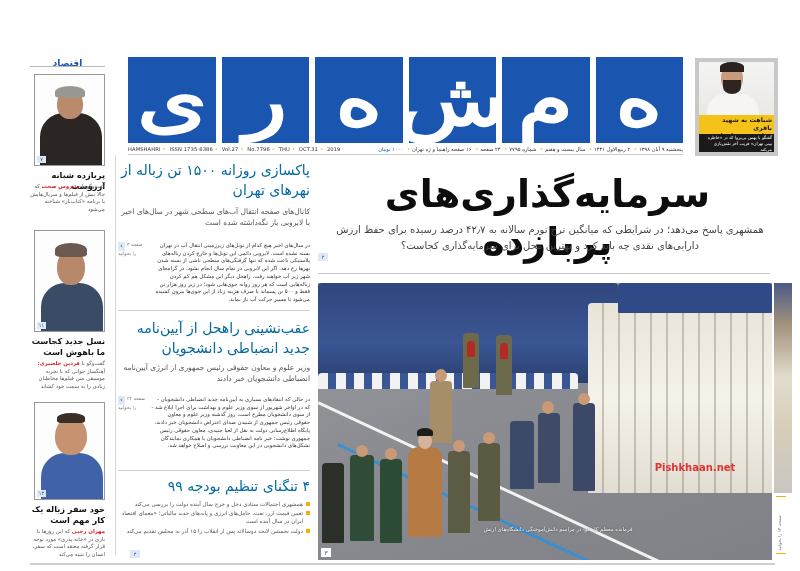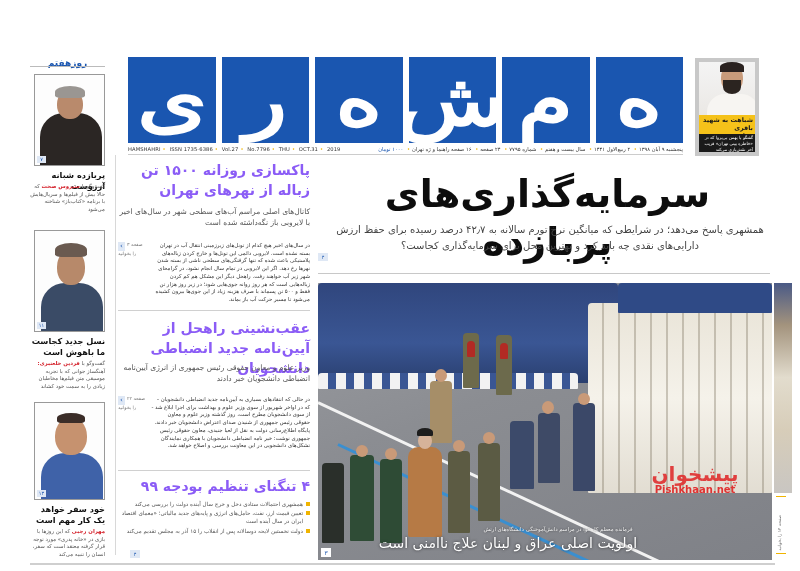--- a/index.html
+++ b/index.html
@@ -14,21 +14,21 @@
   .masthead { left: 128px; top: 57px; width: 555px; height: 86px; display: flex; flex-direction: row-reverse; gap: 6px; }
   .mast-block { flex: 1; background: #1a56b0; position: relative; overflow: hidden; display: flex; align-items: center; justify-content: center; }
   .mast-block .glyph { color: #ffffff; font-family: "DejaVu Serif", serif; font-weight: bold; font-size: 72px; line-height: 1; transform: scaleX(1.25); }
   .mast-info { left: 128px; top: 143px; width: 555px; height: 12px; border-bottom: 1px solid #cccccc; display: flex; justify-content: space-between; align-items: center; font-size: 5.2px; color: #333; }
   .mast-info .en { letter-spacing: 0.1px; }
   .mast-info .fa { direction: rtl; }
   .mast-info .sep { color: #f0b400; padding: 0 2px; }
   .mast-info .price { color: #1a56b0; }
 
   
-  .inset { left: 695px; top: 58px; width: 64px; height: 98px; border: 4px solid #c8c8c8; background: #f2f2f2; overflow: hidden; }
+  .inset { left: 695px; top: 58px; width: 83px; height: 98px; border: 4px solid #c8c8c8; background: #f2f2f2; overflow: hidden; }
   .inset-photo { position: absolute; left: 0; top: 0; width: 100%; height: 62px; background: linear-gradient(180deg,#f4f4f4 0%, #e9e6e2 100%); }
   .inset-head { position: absolute; left: 22px; top: 2px; width: 22px; height: 28px; border-radius: 50% 50% 45% 45%; background: #c89b7b; }
   .inset-hair { position: absolute; left: 21px; top: 0px; width: 24px; height: 10px; border-radius: 50% 50% 0 0; background: #2a2220; }
   .inset-beard { position: absolute; left: 24px; top: 18px; width: 18px; height: 14px; border-radius: 0 0 50% 50%; background: #2b2420; }
   .inset-body { position: absolute; left: 8px; top: 32px; width: 52px; height: 32px; border-radius: 18px 18px 0 0; background: #f7f5f2; }
   .inset-title { position: absolute; left: 0; right: 0; top: 53px; background: #f5c21a; font-size: 6.4px; font-weight: bold; line-height: 8px; padding: 1px 2px; color: #1a1a1a; }
   .inset-title .red { color: #d4202a; }
   .inset-sub { position: absolute; left: 0; right: 0; top: 72px; background: #1a1a1a; color: #ffffff; font-size: 4.3px; line-height: 6px; padding: 1px 2px; }
 
   
@@ -41,21 +41,21 @@
   .p-body { position: absolute; border-radius: 24px 24px 0 0; }
   .page-badge { position: absolute; left: 2px; bottom: 2px; width: 9px; height: 7px; background: #dfe8f5; color: #1a56b0; font-size: 5px; text-align: center; line-height: 7px; }
   .left-title { position: absolute; left: 0; width: 75px; font-weight: bold; font-size: 8.2px; line-height: 11px; color: #111; }
   .left-body { position: absolute; left: 0; width: 75px; font-size: 5.4px; line-height: 7.6px; color: #555; }
   .left-body .hl { color: #d4202a; font-weight: bold; }
 
   .vsep { left: 115px; top: 155px; width: 1px; height: 400px; background: #d8d8d8; }
 
   
   .midcol { left: 118px; top: 158px; width: 192px; }
-  .mid-title { position: absolute; left: 0; width: 192px; font-weight: bold; font-size: 14px; line-height: 20px; color: #8b5cf6; }
+  .mid-title { position: absolute; left: 0; width: 192px; font-weight: normal; font-size: 14px; line-height: 20px; color: #0369a1; }
   .mid-lede { position: absolute; left: 0; width: 192px; font-size: 7.5px; line-height: 11px; color: #555; }
   .mid-body { position: absolute; left: 0; width: 192px; font-size: 5.4px; line-height: 7.7px; color: #333; }
   .pageref { position: absolute; left: 0; width: 28px; height: 12px; font-size: 4.6px; color: #777; line-height: 6px; }
   .pageref .chev { display: inline-block; width: 7px; height: 9px; background: #dfe8f5; color: #1a56b0; font-size: 7px; line-height: 9px; text-align: center; vertical-align: top; margin-right: 2px; }
   .hrule { position: absolute; left: 0; width: 192px; height: 1px; background: #d0d0d0; }
   .bullet-list { position: absolute; left: 0; width: 192px; list-style: none; font-size: 5.6px; line-height: 8.2px; color: #555; }
   .bullet-list li { position: relative; padding-right: 7px; margin-bottom: 1px; }
   .bullet-list li::before { content: ""; position: absolute; right: 0; top: 2px; width: 4px; height: 4px; background: #f0b400; }
   .mid-pg { position: absolute; left: 12px; width: 10px; height: 8px; background: #dfe8f5; color: #1a56b0; font-size: 5px; text-align: center; line-height: 8px; }
 
@@ -141,21 +141,21 @@
   </div>
   <div class="inset-title rtl">
     <span>شباهت به شهید باقری</span><br>
     <span>مرا به</span><span class="red">دخون</span>
     <span>کشاند</span>
   </div>
   <div class="inset-sub rtl">گفتگو با بهمن بی‌پروا که در «خاطره بینی تهران» قریب آخر نقش‌بازی می‌کند</div>
 </div>
 
 <div class="abs leftcol">
-  <div class="roz-logo"><span>روزهفتم</span></div>
+  <div class="roz-logo"><span>اقتصاد</span></div>
   <div class="roz-rule"></div>
 
   <div class="photo-box" style="top:22px;height:92px;">
     <div class="p-body" style="left:5px;top:38px;width:62px;height:60px;background:#2b2624;"></div>
     <div class="p-head" style="left:22px;top:14px;width:26px;height:30px;background:#b98a6c;"></div>
     <div class="p-hair" style="left:20px;top:11px;width:30px;height:12px;background:#9a9692;"></div>
     <div class="page-badge">۷</div>
   </div>
   <div class="left-title rtl" style="top:118px;">پربازده شبانه آرزوست</div>
   <div class="left-body rtl" style="top:131px;">
@@ -174,33 +174,33 @@
     <span>گفت‌وگو با </span><span class="hl">فردین خلعتبری:</span>
     <span>آهنگساز جوانی که با تجربه موسیقی متن فیلم‌ها مخاطبان زیادی را به سمت خود کشاند</span>
   </div>
 
   <div class="photo-box" style="top:350px;height:98px;">
     <div class="p-body" style="left:6px;top:50px;width:62px;height:55px;background:#3f62a8;"></div>
     <div class="p-head" style="left:20px;top:14px;width:32px;height:38px;background:#c6926f;"></div>
     <div class="p-hair" style="left:22px;top:10px;width:28px;height:10px;background:#3b2d28;"></div>
     <div class="page-badge">۱۳</div>
   </div>
-  <div class="left-title rtl" style="top:452px;">خود سفر خواهد یک کار مهم است</div>
+  <div class="left-title rtl" style="top:452px;">خود سفر زباله یک کار مهم است</div>
   <div class="left-body rtl" style="top:476px;">
     <span class="hl">مهران رجبی</span>
     <span>که این روزها با بازی در «خانه پدری» مورد توجه قرار گرفته معتقد است که سفر، انسان را تنبیه می‌کند</span>
   </div>
 </div>
 
 <div class="abs vsep"></div>
 
 <div class="abs midcol">
 
   <div class="mid-title rtl" style="top:2px;">پاکسازی روزانه ۱۵۰۰ تن زباله از نهرهای تهران</div>
-  <div class="mid-lede rtl" style="top:48px;">کانال‌های اصلی مراسم آب‌های سطحی شهر در سال‌های اخیر با لایروبی باز نگه‌داشته شده است</div>
+  <div class="mid-lede rtl" style="top:48px;">کانال‌های صفحه انتقال آب‌های سطحی شهر در سال‌های اخیر با لایروبی باز نگه‌داشته شده است</div>
   <div class="pageref" style="top:84px;"><span class="chev">‹</span><span>صفحه ۳ را بخوانید</span></div>
   <div class="mid-body rtl" style="top:84px;padding-left:32px;">در سال‌های اخیر هیچ کدام از تونل‌های زیرزمینی انتقال آب در تهران بسته نشده است. لایروبی دائمی این تونل‌ها و خارج کردن زباله‌های پلاستیکی باعث شده که تنها گرفتگی‌های سطحی ناشی از بسته شدن نهرها رخ دهد. اگر این لایروبی در تمام سال انجام نشود، در گرامحای شهر زیر آب خواهند رفت. راهحل دیگر این مشکل هم کم کردن زباله‌هایی است که هر روز روانه جوی‌هایی شود؛ در زیر روز هزار تن فقط و ۵۰۰ تن پسماند با صرف هزینه زیاد از این جوی‌ها بیرون کشیده می‌شود تا مسیر حرکت آب باز بماند.</div>
   <div class="hrule" style="top:152px;"></div>
 
   <div class="mid-title rtl" style="top:160px;">عقب‌نشینی راهحل از آیین‌نامه جدید انضباطی دانشجویان</div>
   <div class="mid-lede rtl" style="top:204px;">وزیر علوم و معاون حقوقی رئیس جمهوری از انرژی آیین‌نامه انضباطی دانشجویان خبر دادند</div>
   <div class="pageref" style="top:238px;"><span class="chev">‹</span><span>صفحه ۲۲ را بخوانید</span></div>
   <div class="mid-body rtl" style="top:238px;padding-left:32px;">در حالی که انتقادهای بسیاری به آیین‌نامه جدید انضباطی دانشجویان - که در اواخر شهریور از سوی وزیر علوم و بهداشت برای اجرا ابلاغ شد - از سوی دانشجویان مطرح است، روز گذشته وزیر علوم و معاون حقوقی رئیس جمهوری از شنیدن صدای اعتراض دانشجویان خبر دادند. پایگاه اطلاع‌رسانی دولت به نقل از لعیا جنیدی، معاون حقوقی رئیس جمهوری نوشت: خیر نامه انضباطی دانشجویان با همکاری نمایندگان تشکل‌های دانشجویی در این معاونت بررسی و اصلاح خواهد شد.</div>
   <div class="hrule" style="top:312px;"></div>
 
@@ -250,26 +250,24 @@
   <div class="cap" style="left:99px;top:145px;width:16px;height:8px;background:#1d1d1d;"></div>
   <div class="soldier" style="left:130px;top:168px;width:22px;height:82px;background:#5c5b43;"></div>
   <div class="face" style="left:135px;top:157px;width:12px;height:12px;"></div>
   <div class="soldier" style="left:160px;top:160px;width:22px;height:78px;background:#5b5b44;"></div>
   <div class="face" style="left:165px;top:149px;width:12px;height:12px;"></div>
   <div class="soldier" style="left:192px;top:138px;width:24px;height:68px;background:#3c4a6a;"></div>
   <div class="soldier" style="left:255px;top:120px;width:22px;height:88px;background:#3b4868;"></div>
   <div class="face" style="left:260px;top:110px;width:12px;height:12px;"></div>
 
   <div class="watermark">
-    <span class="fa">پیشخوان</span>
     <span class="en">Pishkhaan.net</span>
   </div>
 
   <div class="photo-caption-small">فرمانده معظم کل قوا در مراسم دانش‌آموختگی دانشگاه‌های ارتش</div>
-  <div class="photo-caption">اولویت اصلی عراق و لبنان علاج ناامنی است</div>
   <div class="photo-pg">۳</div>
 </div>
 
 <div class="abs right-strip">
   <div class="strip-photo"></div>
   <div class="strip-line" style="top:213px;"></div>
   <div class="strip-text">صفحه ۱۴ را بخوانید</div>
   <div class="strip-line" style="top:270px;"></div>
 </div>
 

